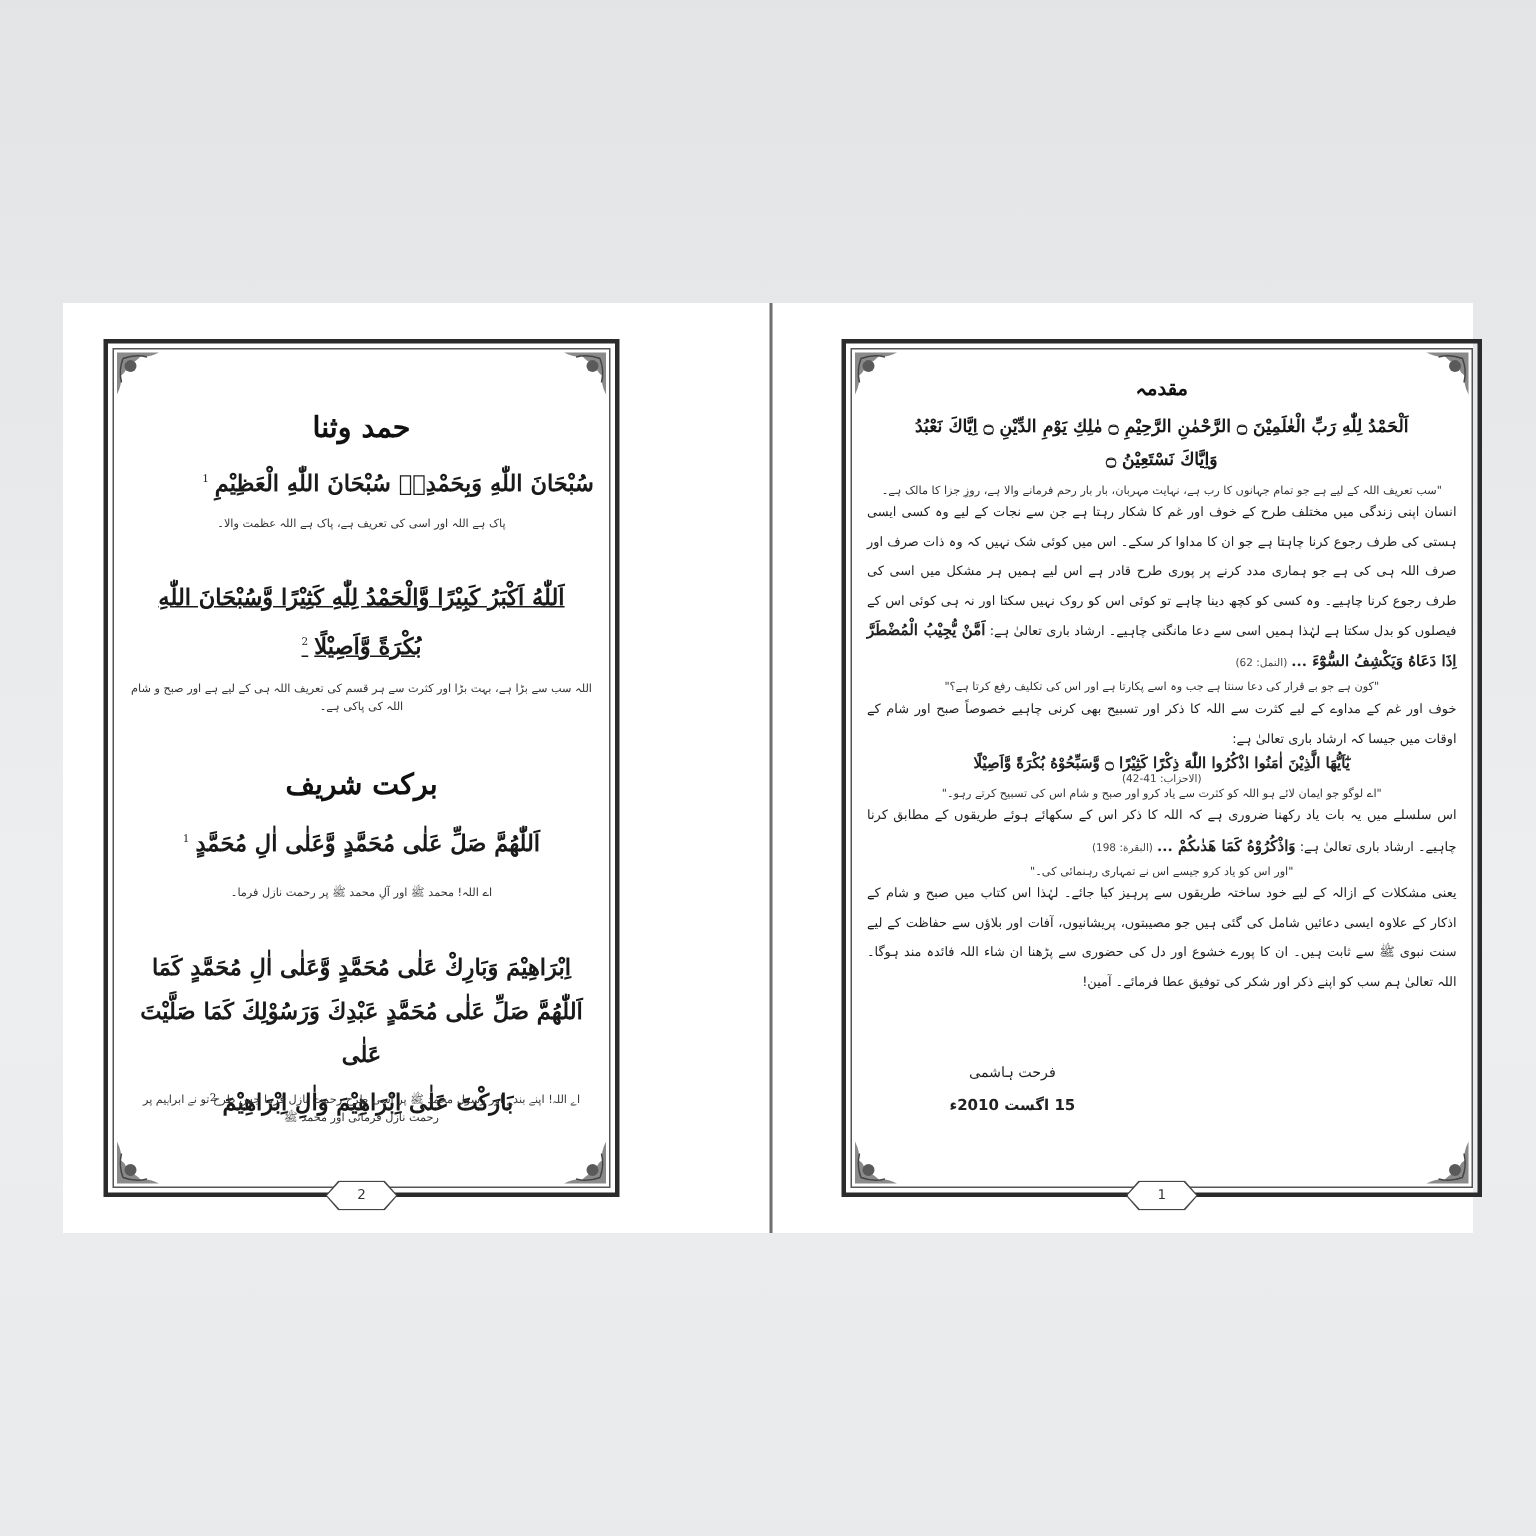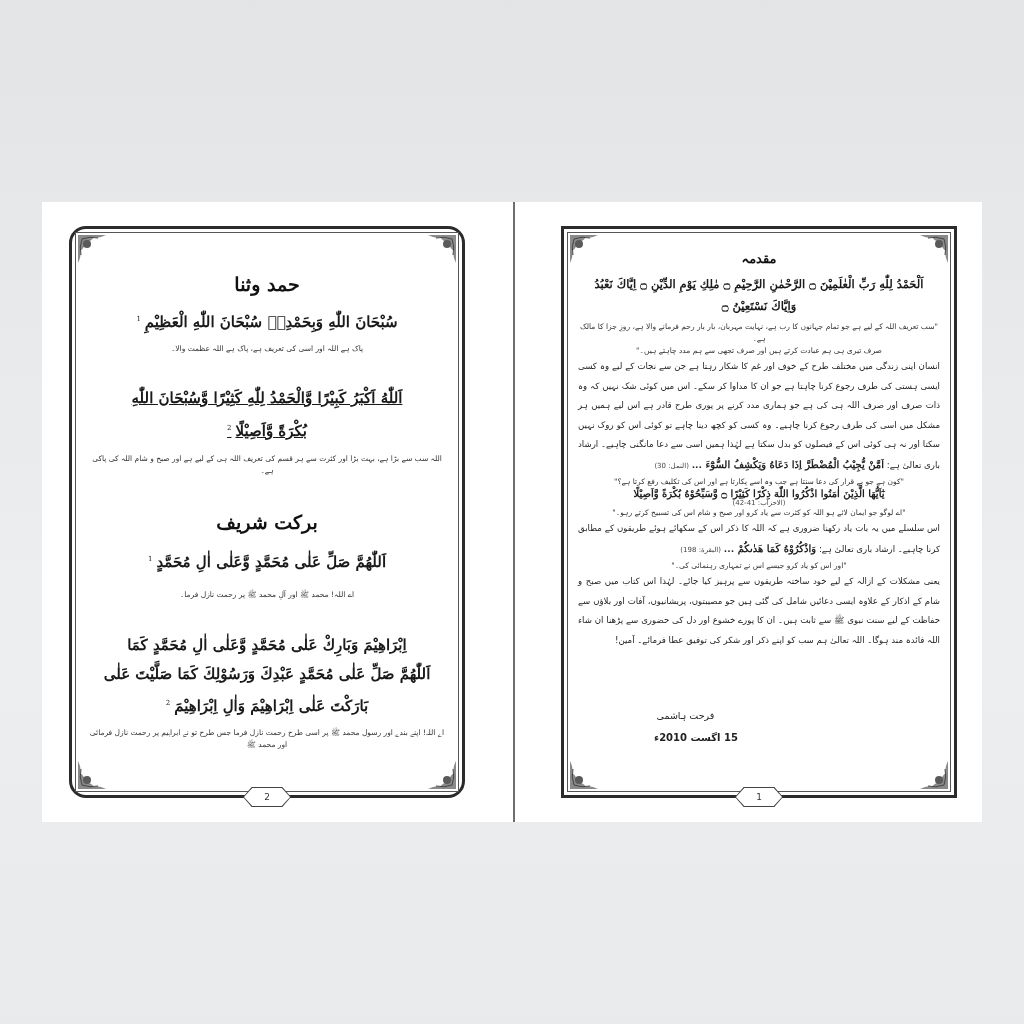--- a/index.html
+++ b/index.html
@@ -15,22 +15,22 @@
   }
   .spine {
     position:absolute; left:471px; top:0; width:2px; height:620px;
     background:#6f6f6f;
   }
   .page {
     position:absolute; top:24px; height:572px;
     border:3px solid #2b2b2b;
     box-sizing:border-box;
   }
-  .page.left { left:27px; width:396px;border-radius:17px; }
-  .page.right { left:519px; width:396px; }
+  .page.left { left:27px; width:344px; }
+  .page.right { left:519px; width:427px; }
   .page .inner {
     position:absolute; inset:3px;
     border:1px solid #555;
   }
   .corner {
     position:absolute; width:34px; height:34px;
   }
   .corner svg { width:34px; height:34px; display:block; }
   .corner.tl { left:4px; top:4px; }
   .corner.tr { right:4px; top:4px; transform:scaleX(-1); }
@@ -61,40 +61,40 @@
   .arabic {
     font-family:"DejaVu Serif", serif; font-weight:bold; color:#1a1a1a;
   }
   .urdu-small { font-size:7.5px; color:#333; line-height:12px; }
   .urdu-body { font-size:8.6px; color:#222; line-height:19.5px; text-align:justify; }
   .ref { font-size:7px; color:#444; }
   sup.fn { font-size:7px; font-weight:normal; margin-right:4px; }
 
   
   .lp-title1 { position:absolute; top:30px; left:0; right:0; }
-  .lp-a1 { position:absolute; top:70px; left:0; right:0; font-size:15px; }
+  .lp-a1 { position:absolute; top:70px; left:0; right:0; font-size:15px;text-align:right; }
   .lp-t1 { position:absolute; top:100px; left:0; right:0; }
   .lp-a2 { position:absolute; top:140px; left:0; right:0; font-size:15px; line-height:30px;text-decoration:underline; }
   .lp-t2 { position:absolute; top:210px; left:0; right:0; }
   .lp-title2 { position:absolute; top:268px; left:0; right:0; }
   .lp-a3 { position:absolute; top:310px; left:0; right:0; font-size:15px; }
   .lp-t3 { position:absolute; top:346px; left:0; right:0; }
   .lp-a4 { position:absolute; top:388px; left:0; right:0; font-size:15px; line-height:29px; }
   .lp-t4 { position:absolute; top:484px; left:0; right:0; }
 
   
   .rp-title { position:absolute; top:8px; left:0; right:0; font-size:13px; }
   .rp-a1 { position:absolute; top:30px; left:0; right:0; font-size:11.5px; line-height:22px;text-align:center; }
   .rp-body { position:absolute; top:78px; left:0; right:0; }
   .rp-body p { margin:0; }
   .center { text-align:center; }
   .rp-ayah { font-family:"DejaVu Serif", serif; font-weight:bold; font-size:10px; }
   .signature { position:absolute; bottom:32px; right:auto; left:55px; text-align:center; direction:rtl; }
   .signature div { font-size:9.5px; line-height:22px; color:#222; }
-  .signature .date { font-family:"DejaVu Sans", sans-serif; font-weight:bold; font-size:10px;margin-left:21px; }
+  .signature .date { font-family:"DejaVu Sans", sans-serif; font-weight:bold; font-size:10px; }
 </style>
 </head>
 <body>
 
 <div class="spread">
 
   <div class="page left">
     <div class="inner"></div>
     <div class="corner tl">
         <svg viewBox="0 0 34 34">
@@ -192,27 +192,27 @@
       </div>
 
     <div class="content">
       <div class="rp-title h-title">مقدمہ</div>
       <div class="rp-a1 arabic">
         <div>اَلْحَمْدُ لِلّٰهِ رَبِّ الْعٰلَمِيْنَ ۝ الرَّحْمٰنِ الرَّحِيْمِ ۝ مٰلِكِ يَوْمِ الدِّيْنِ ۝ اِيَّاكَ نَعْبُدُ</div>
         <div>وَاِيَّاكَ نَسْتَعِيْنُ ۝</div>
       </div>
       <div class="rp-body">
         <p class="urdu-small">"سب تعریف اللہ کے لیے ہے جو تمام جہانوں کا رب ہے، نہایت مہربان، بار بار رحم فرمانے والا ہے، روزِ جزا کا مالک ہے۔</p>
-        <p class="urdu-small center">صرف تیری ہی ہم عبادت کرتے ہیں اور صرف تجھی سے ہم مدد چاہتے ہیں۔"</p>
         <p class="urdu-body">
           <span>انسان اپنی زندگی میں مختلف طرح کے خوف اور غم کا شکار رہتا ہے جن سے نجات کے لیے وہ کسی ایسی ہستی کی طرف رجوع کرنا چاہتا ہے جو ان کا مداوا کر سکے۔ اس میں کوئی شک نہیں کہ وہ ذات صرف اور صرف اللہ ہی کی ہے جو ہماری مدد کرنے پر پوری طرح قادر ہے اس لیے ہمیں ہر مشکل میں اسی کی طرف رجوع کرنا چاہیے۔ وہ کسی کو کچھ دینا چاہے تو کوئی اس کو روک نہیں سکتا اور نہ ہی کوئی اس کے فیصلوں کو بدل سکتا ہے لہٰذا ہمیں اسی سے دعا مانگنی چاہیے۔ ارشاد باری تعالیٰ ہے:</span>
           <span class="rp-ayah">اَمَّنْ يُّجِيْبُ الْمُضْطَرَّ اِذَا دَعَاهُ وَيَكْشِفُ السُّوْٓءَ ...</span>
-          <span class="ref">(النمل: 30)</span>
+          <span class="ref">(النمل: 62)</span>
         </p>
         <p class="urdu-small center">"کون ہے جو بے قرار کی دعا سنتا ہے جب وہ اسے پکارتا ہے اور اس کی تکلیف رفع کرتا ہے؟"</p>
+        <p class="urdu-body">خوف اور غم کے مداوے کے لیے کثرت سے اللہ کا ذکر اور تسبیح بھی کرنی چاہیے خصوصاً صبح اور شام کے اوقات میں جیسا کہ ارشاد باری تعالیٰ ہے:</p>
         <p class="rp-ayah center">يٰٓاَيُّهَا الَّذِيْنَ اٰمَنُوا اذْكُرُوا اللّٰهَ ذِكْرًا كَثِيْرًا ۝ وَّسَبِّحُوْهُ بُكْرَةً وَّاَصِيْلًا</p>
         <p class="ref center">(الاحزاب: 41-42)</p>
         <p class="urdu-small center">"اے لوگو جو ایمان لائے ہو اللہ کو کثرت سے یاد کرو اور صبح و شام اس کی تسبیح کرتے رہو۔"</p>
         <p class="urdu-body">
           <span>اس سلسلے میں یہ بات یاد رکھنا ضروری ہے کہ اللہ کا ذکر اس کے سکھائے ہوئے طریقوں کے مطابق کرنا چاہیے۔ ارشاد باری تعالیٰ ہے:</span>
           <span class="rp-ayah">وَاذْكُرُوْهُ كَمَا هَدٰىكُمْ ...</span>
           <span class="ref">(البقرة: 198)</span>
         </p>
         <p class="urdu-small center">"اور اس کو یاد کرو جیسے اس نے تمہاری رہنمائی کی۔"</p>
         <p class="urdu-body">یعنی مشکلات کے ازالہ کے لیے خود ساختہ طریقوں سے پرہیز کیا جائے۔ لہٰذا اس کتاب میں صبح و شام کے اذکار کے علاوہ ایسی دعائیں شامل کی گئی ہیں جو مصیبتوں، پریشانیوں، آفات اور بلاؤں سے حفاظت کے لیے سنت نبوی ﷺ سے ثابت ہیں۔ ان کا پورے خشوع اور دل کی حضوری سے پڑھنا ان شاء اللہ فائدہ مند ہوگا۔ اللہ تعالیٰ ہم سب کو اپنے ذکر اور شکر کی توفیق عطا فرمائے۔ آمین!</p>

